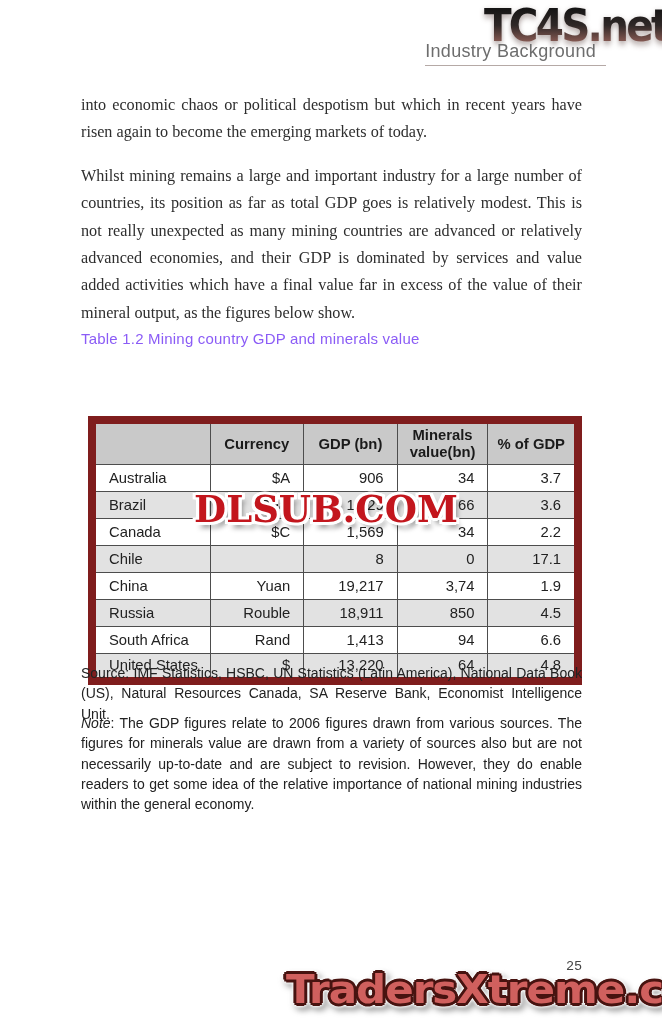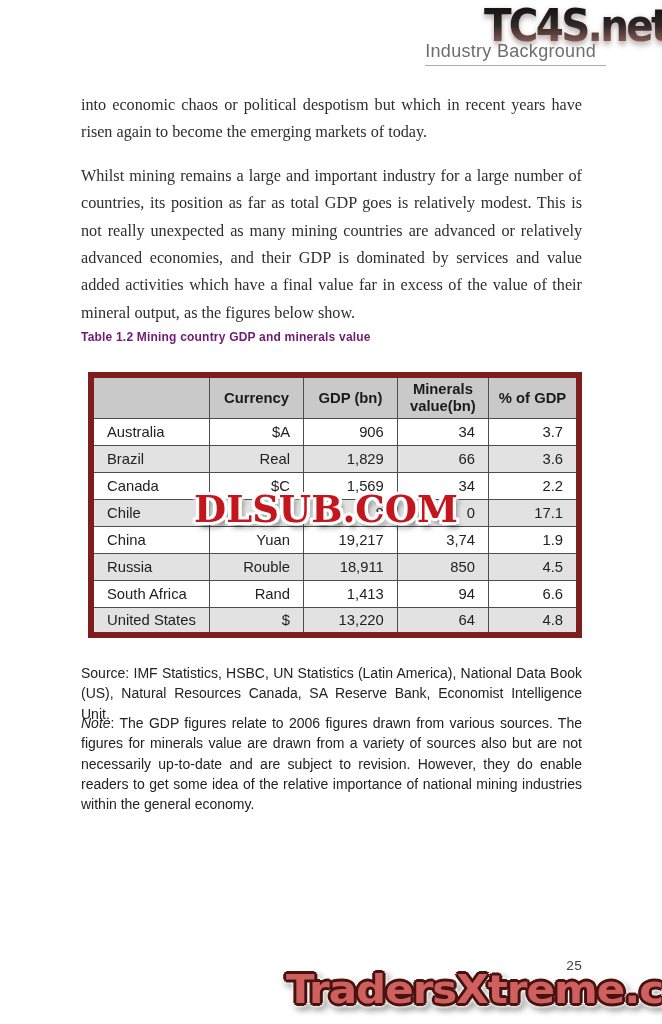--- a/index.html
+++ b/index.html
@@ -59,40 +59,40 @@
     text-align: justify;
   }
   .body-text p { margin: 0 0 16px 0; }
 
   
   .table-title {
     position: absolute;
     left: 81px;
     top: 330px;
     font-family: "Liberation Sans", sans-serif;
-    font-weight: bold;
-    font-size: 12px;
-    color: #701a75;
+    font-weight: normal;
+    font-size: 15px;
+    color: #8b5cf6;
     letter-spacing: 0.2px;
   }
   table.gdp-table {
     position: absolute;
     left: 88px;
     top: 372px;
     width: 494px;
     border-collapse: collapse;
     font-family: "Liberation Sans", sans-serif;
     font-size: 14.8px;
     color: #222222;
   }
   .gdp-table th, .gdp-table td {
     border: 1px solid #4d4d4d;
     padding: 0;
   }
-  .gdp-table { border: 6px solid #7f1d1d; }
+  .gdp-table { border: 8px solid #7f1d1d; margin-top: 44px; }
   .gdp-table thead th {
     background: #c9c9c9;
     height: 40px;
     font-weight: bold;
     text-align: center;
     vertical-align: middle;
     line-height: 17px;
     color: #1a1a1a;
   }
   .gdp-table tbody tr { height: 27px; }

